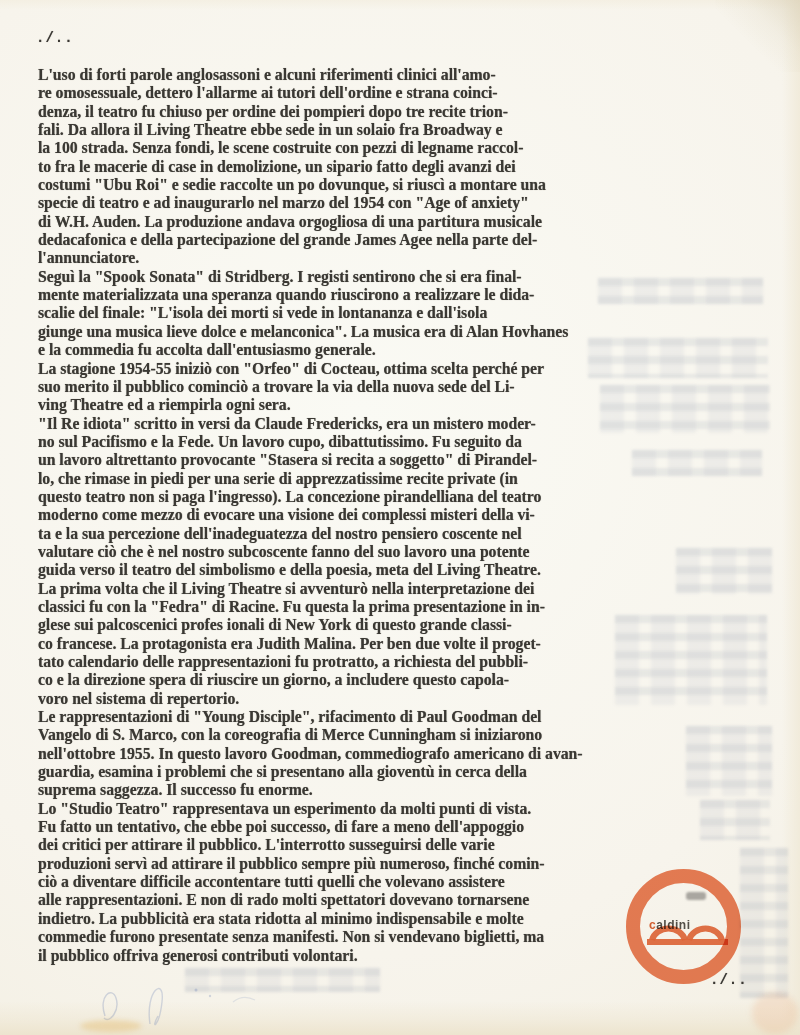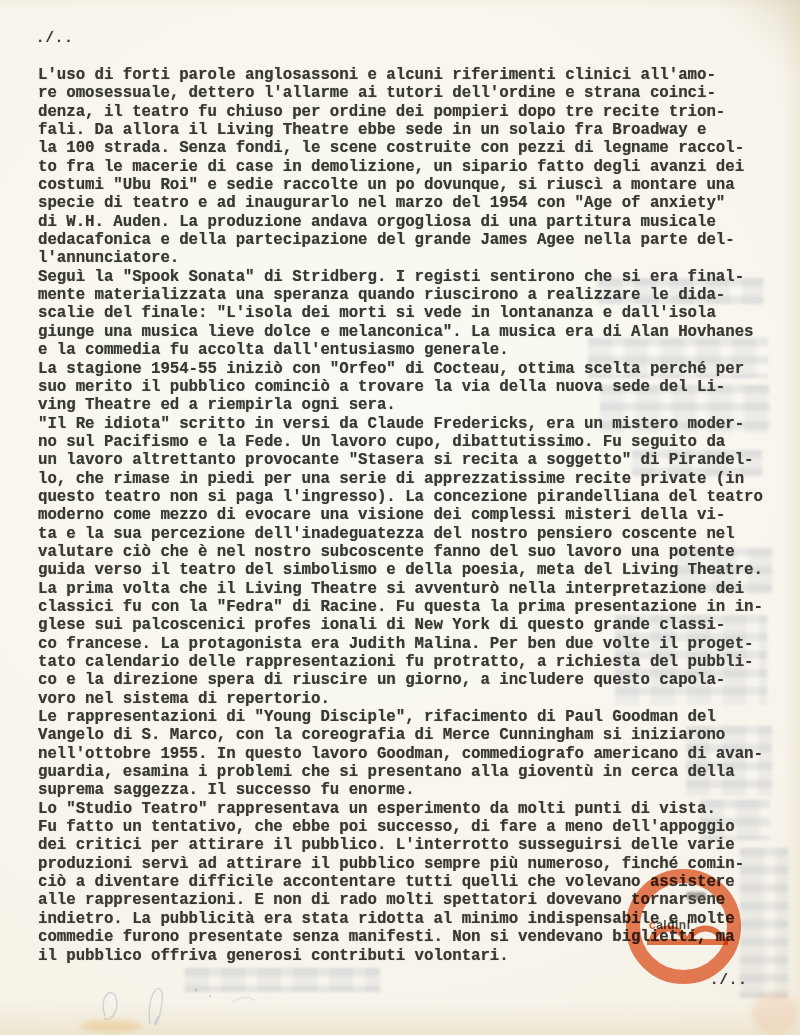--- a/index.html
+++ b/index.html
@@ -17,21 +17,21 @@
       linear-gradient(180deg, rgba(242,236,220,0.6) 0px, rgba(242,236,220,0) 10px),
       radial-gradient(120% 95% at 45% 40%, #fafaf4 0%, #f7f4ec 55%, #f3efe2 85%, #ece4cf 100%);
   }
   
   .text-block{
     position:absolute;left:38px;top:66px;width:750px;
     font-size:15.7px;line-height:18.35px;font-weight:700;
     color:#3a3833;white-space:pre;letter-spacing:0;
     text-shadow:0 0 0.8px rgba(58,56,50,0.55), 0.4px 0.4px 0 rgba(90,86,78,0.22);
   }
-  .line{height:18.35px;}
+  .line{height:18.35px;font-family:Liberation Serif, serif;}
   .cont-mark{
     position:absolute;font-size:14px;font-weight:700;color:#3a3833;
     text-shadow:0 0 0.8px rgba(58,56,50,0.5);letter-spacing:1px;
   }
   .cont-top{left:36px;top:30px;}
   .cont-bottom{left:710px;top:972px;}
 
   
   .ghost{
     position:absolute;pointer-events:none;

